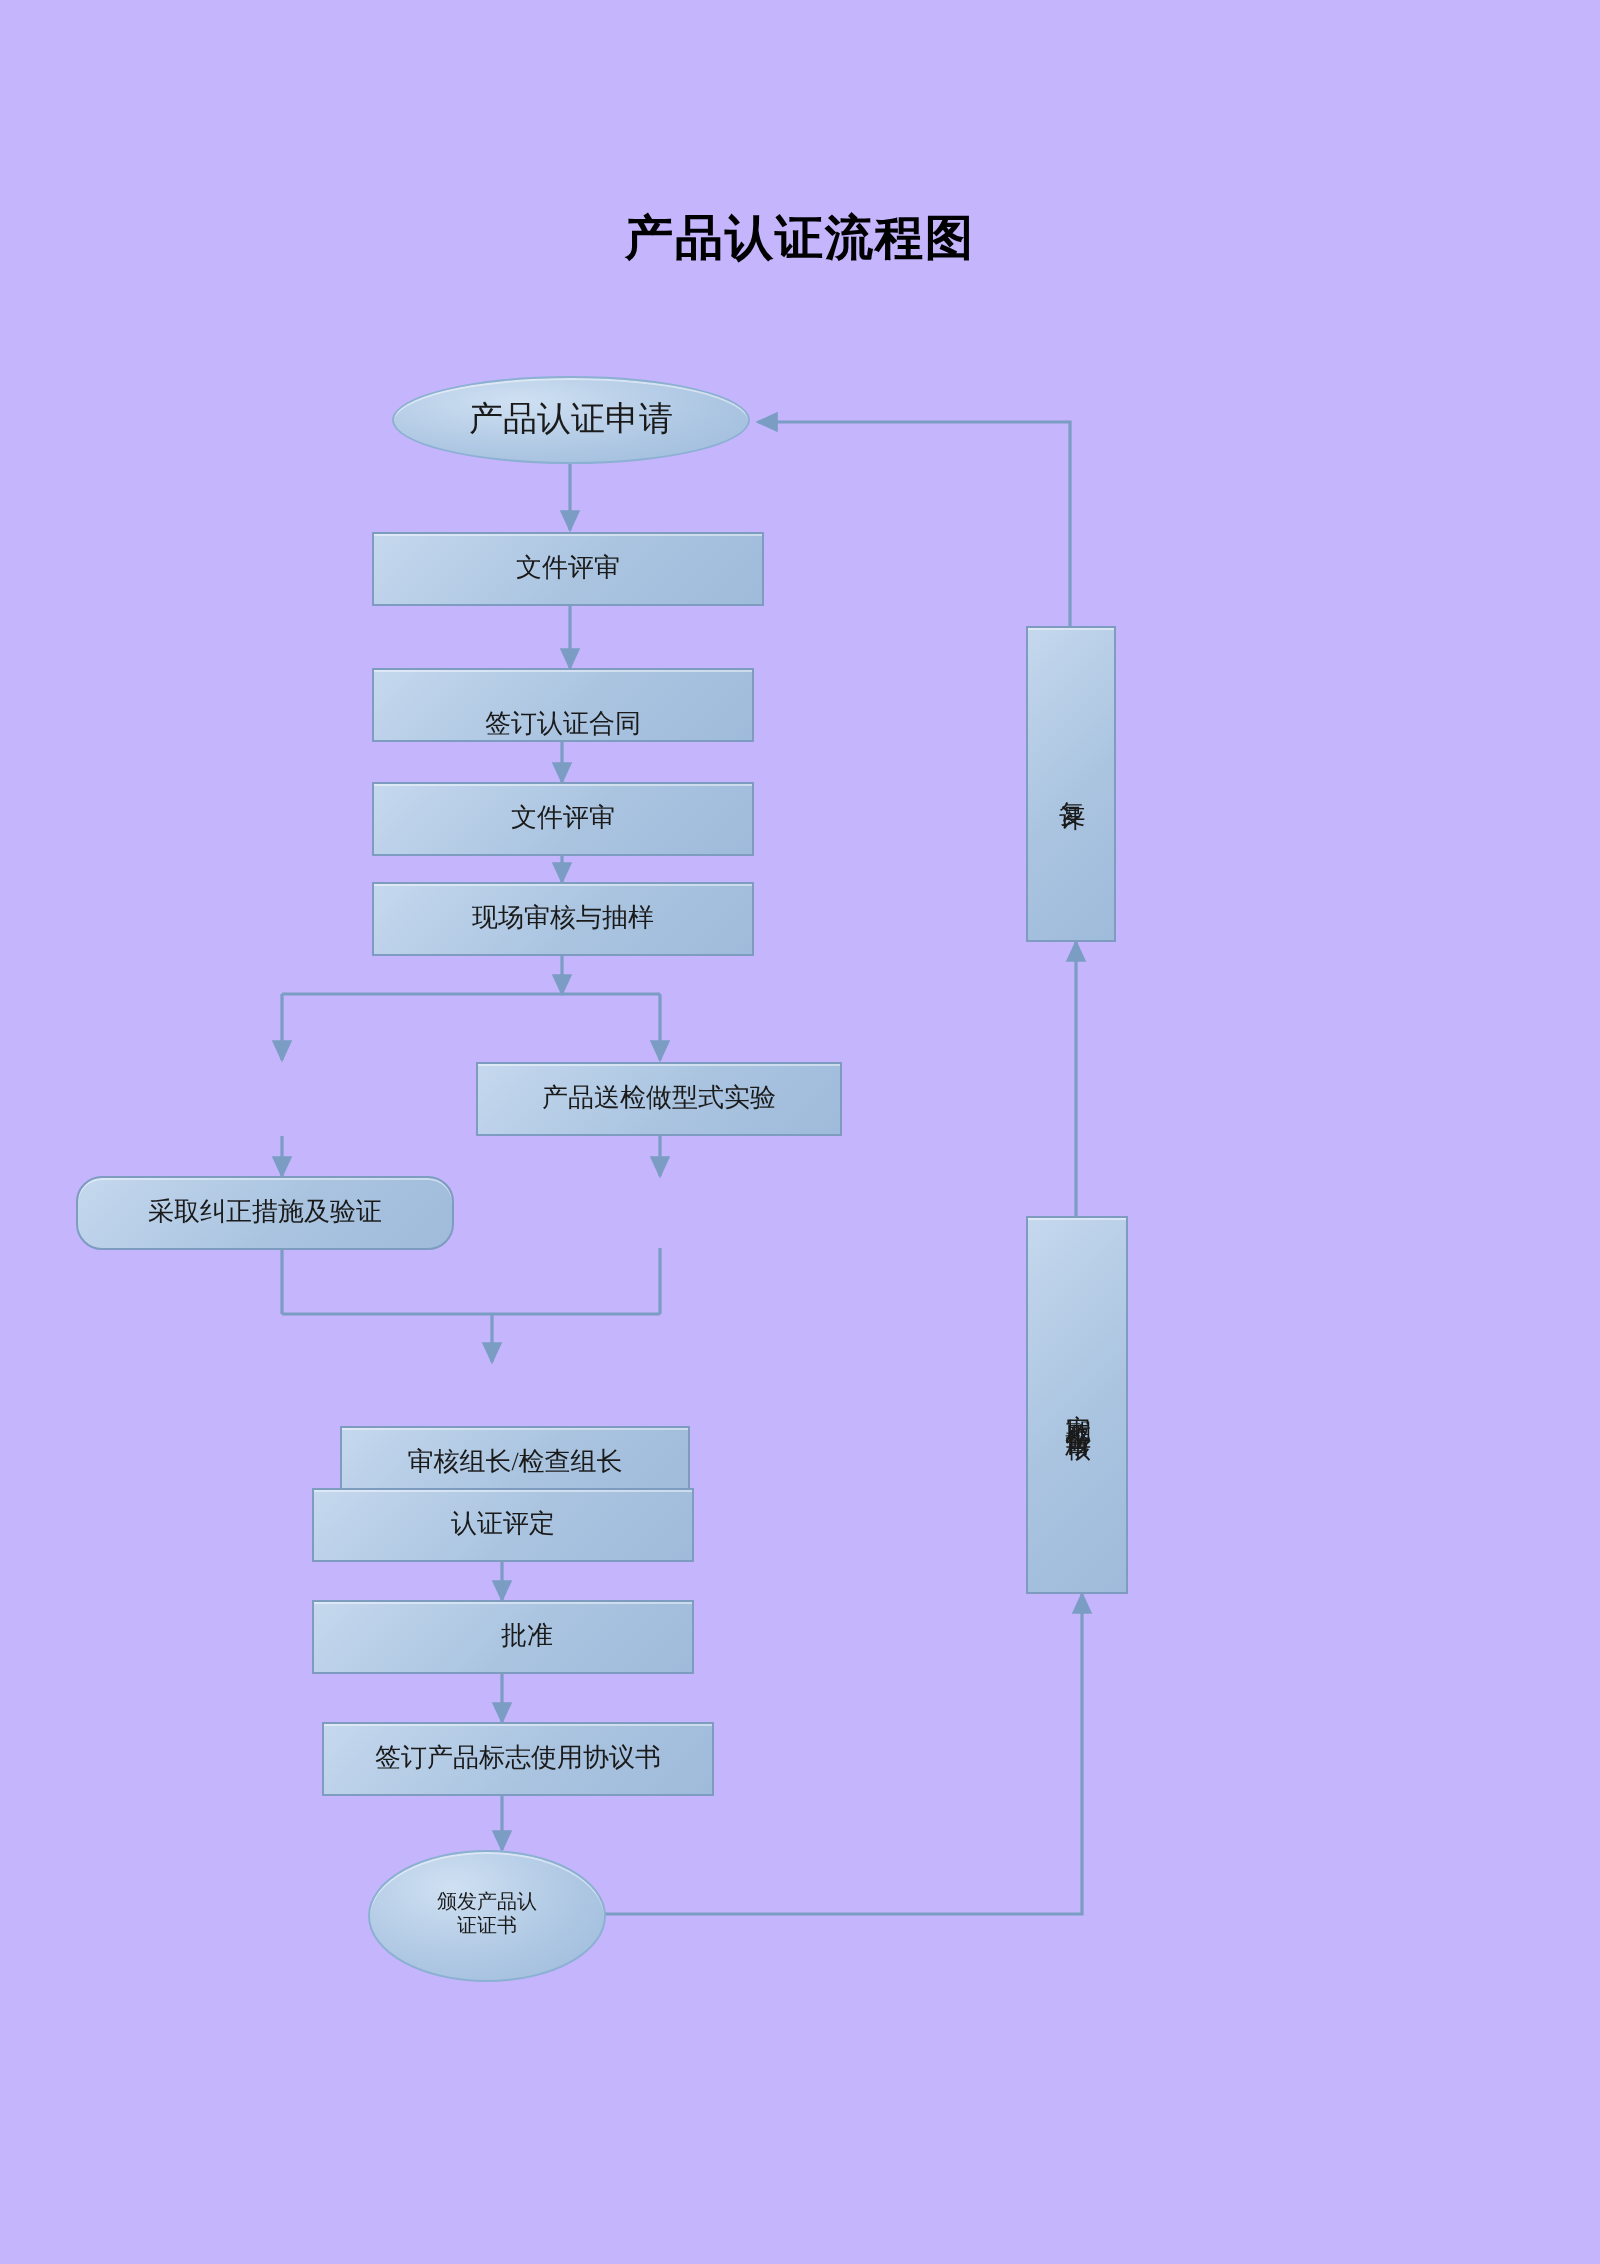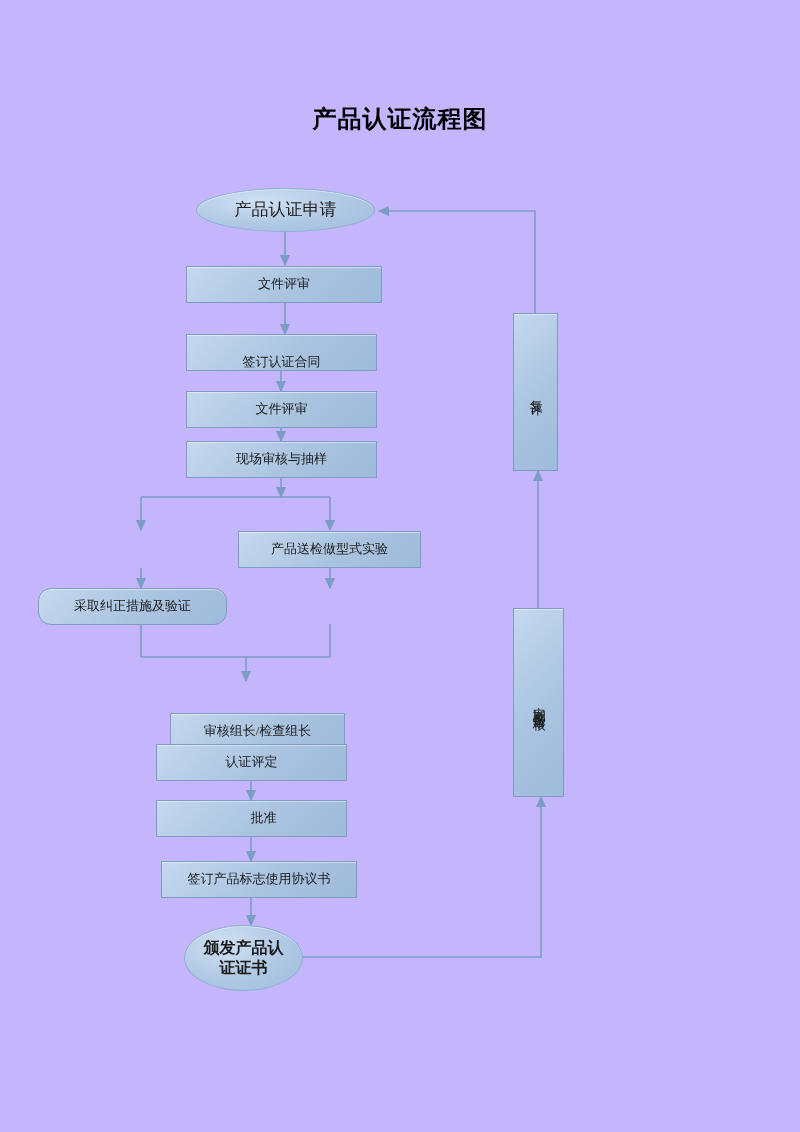--- a/index.html
+++ b/index.html
@@ -166,21 +166,21 @@
   </div>
 
   <div class="node" style="left:156px; top:800px; width:191px; height:37px;padding-left:24px;">
     <span class="node-label">批准</span>
   </div>
 
   <div class="node" style="left:161px; top:861px; width:196px; height:37px;">
     <span class="node-label">签订产品标志使用协议书</span>
   </div>
 
-  <div class="node ellipse" style="left:184px; top:925px; width:119px; height:66px; font-size:16px;font-weight:bold;">
+  <div class="node ellipse" style="left:184px; top:925px; width:119px; height:66px; font-size:10px;">
     <span class="node-label">颁发产品认
 证证书</span>
   </div>
 
   <div class="node vertical" style="left:513px; top:313px; width:45px; height:158px;">
     <span class="node-label">复评</span>
   </div>
 
   <div class="node vertical" style="left:513px; top:608px; width:51px; height:189px;">
     <span class="node-label">定期监督审核</span>

